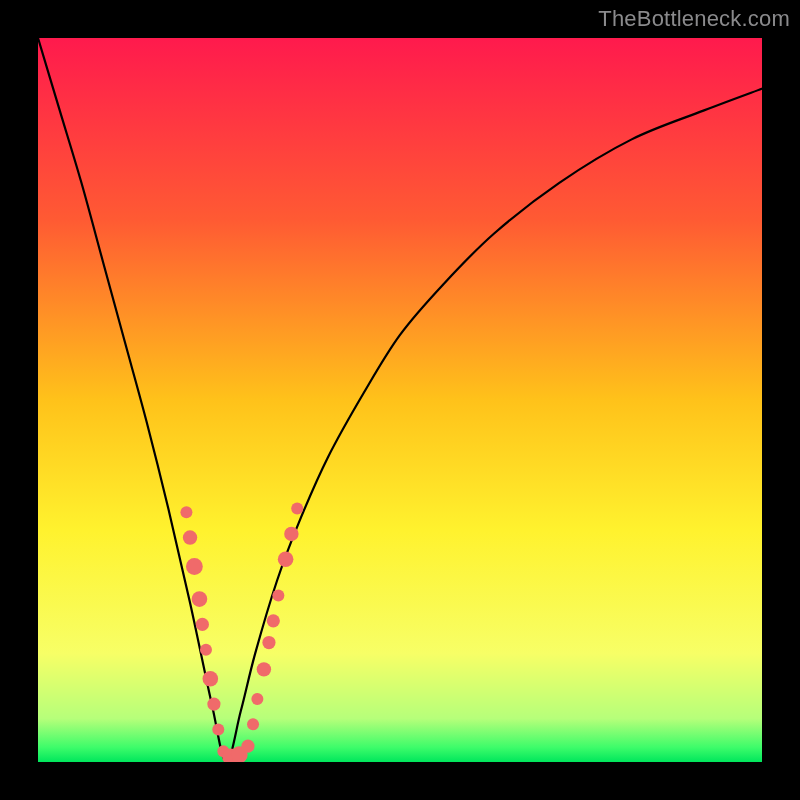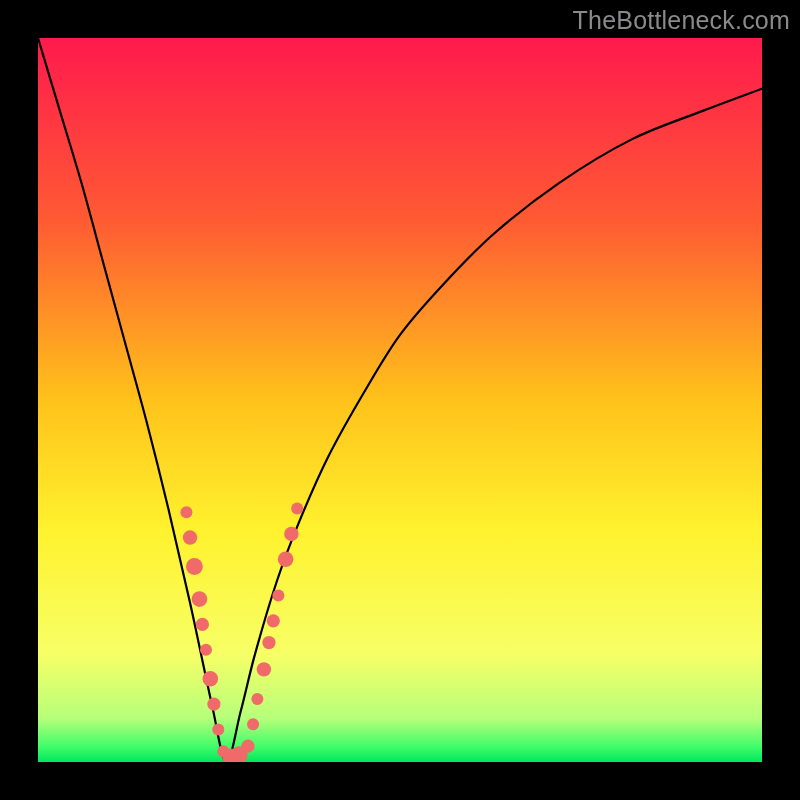--- a/index.html
+++ b/index.html
@@ -24,21 +24,21 @@
     top: 38px;
     width: 724px;
     height: 724px;
     overflow: hidden;
   }
   .watermark {
     position: absolute;
     top: 6px;
     right: 10px;
     font-family: Arial, Helvetica, sans-serif;
-    font-size: 25px;
+    font-size: 22px;
     color: #8a8a8c;
     font-weight: 400;
     letter-spacing: 0.2px;
   }
 </style>
 </head>
 <body>
 
 <div class="frame">
   <div class="watermark">TheBottleneck.com</div>

